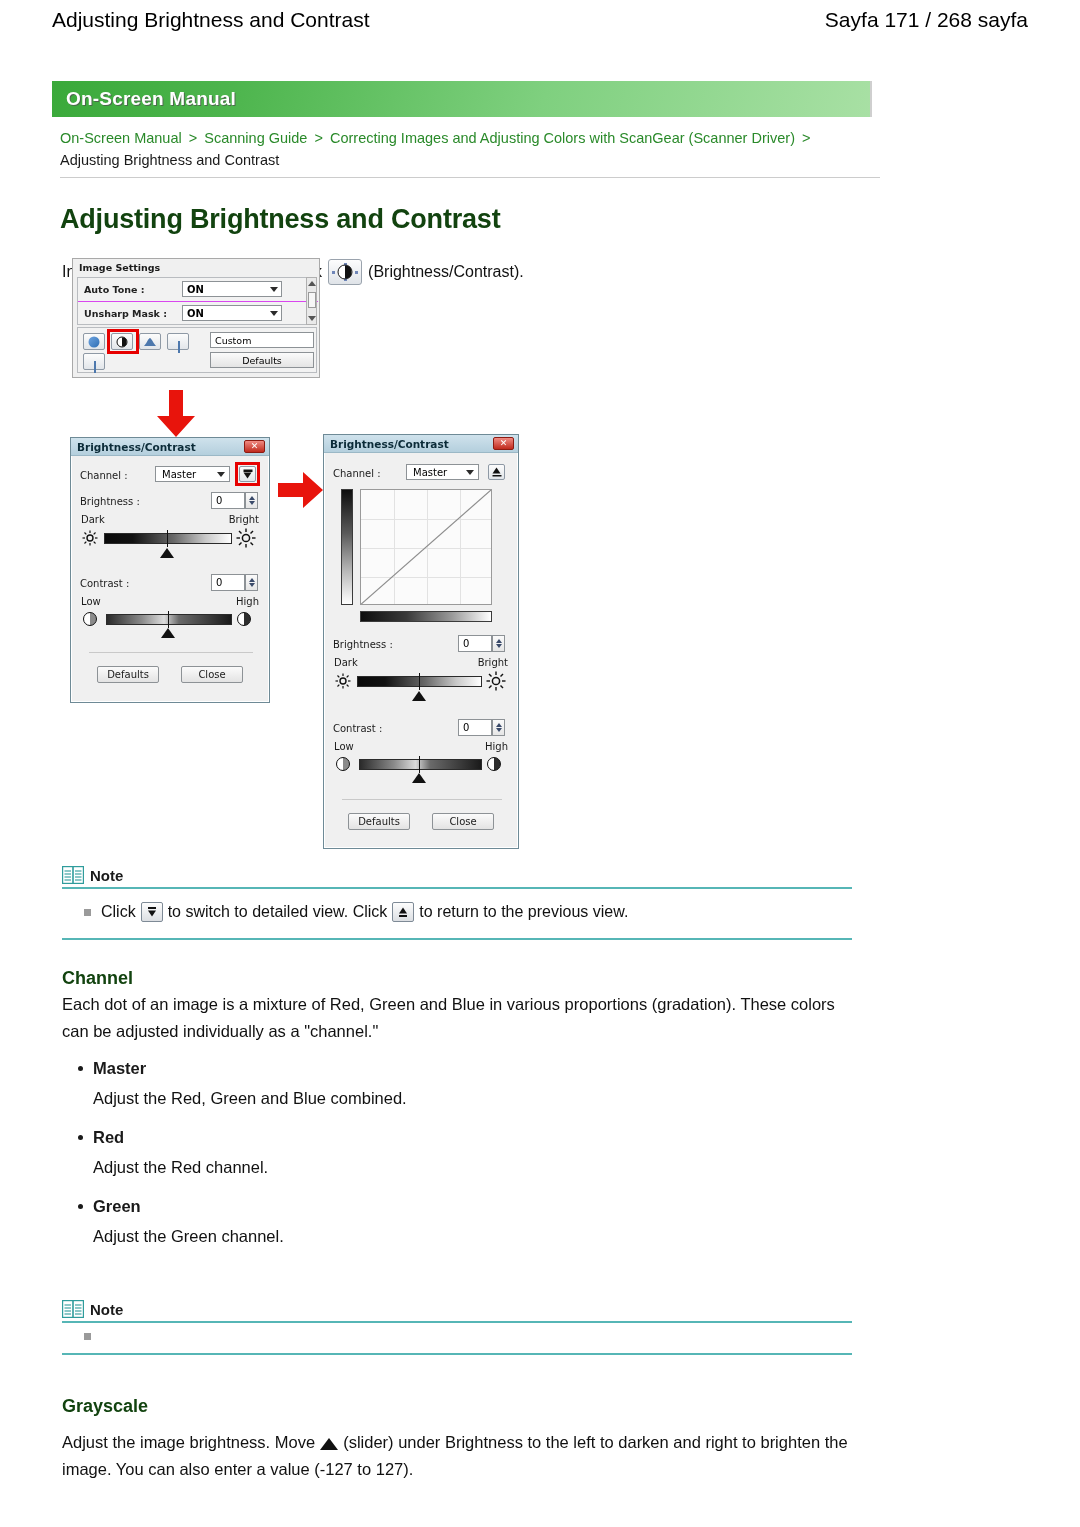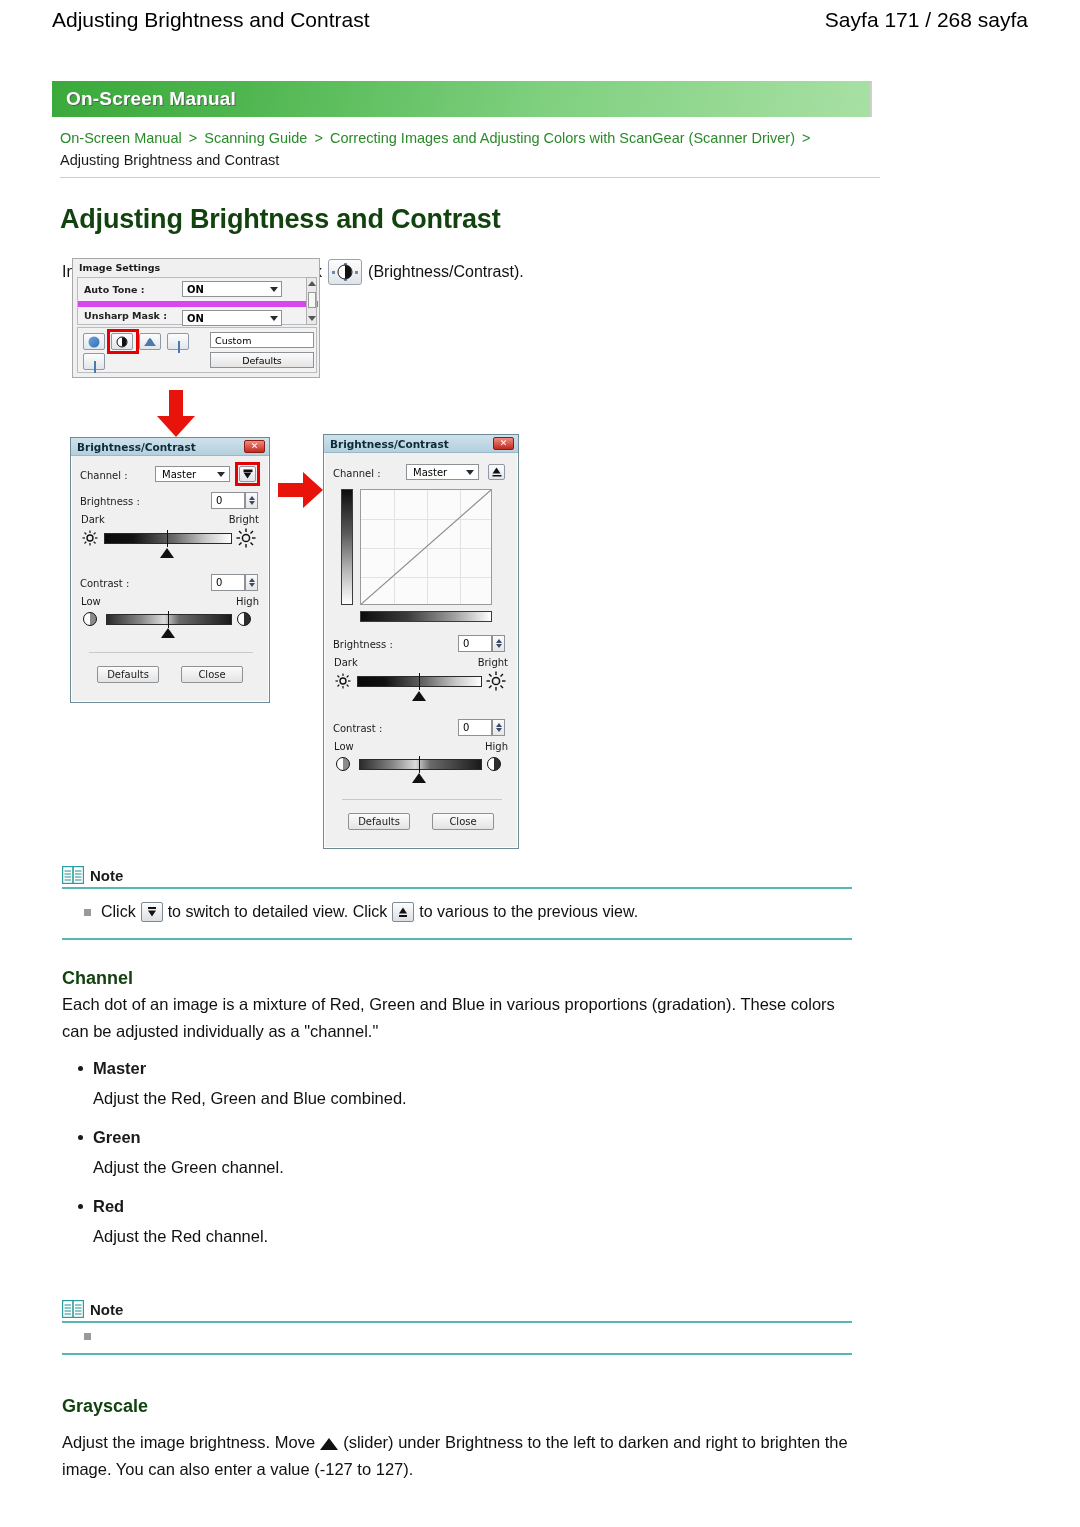--- a/index.html
+++ b/index.html
@@ -398,21 +398,21 @@
   <div class="is-title">Image Settings</div>
 
   <div class="is-rows">
     <div class="is-row" style="top:0">
       <span class="is-row-label">Auto Tone :</span>
       <span class="is-combo">
         <span>ON</span>
         <i class="caret"></i>
       </span>
     </div>
-    <div class="is-row" style="top:23px;border-top:6px solid #d946ef">
+    <div class="is-row" style="top:23px;border-top:1px solid #d946ef">
       <span class="is-row-label">Unsharp Mask :</span>
       <span class="is-combo">
         <span>ON</span>
         <i class="caret"></i>
       </span>
     </div>
     <div class="is-scroll">
       <i class="sc-up"></i>
       <i class="sc-thumb"></i>
       <i class="sc-dn"></i>
@@ -653,50 +653,50 @@
           <polygon points="5.5,10 1.5,4 9.5,4" fill="#111"></polygon>
         </svg>
     </span>
     <span>to switch to detailed view. Click</span>
     <span class="inline-btn">
       <svg class="gg" viewBox="0 0 11 11">
           <rect x="1.5" y="8.5" width="8" height="2" fill="#111"></rect>
           <polygon points="5.5,1 9.5,7 1.5,7" fill="#111"></polygon>
         </svg>
     </span>
-    <span>to various to the previous view.</span>
+    <span>to return to the previous view.</span>
   </div>
   <div class="note-rule"></div>
 </div>
 
 <div class="sec" style="top:968px">
   <div class="h-green">Channel</div>
   <div class="para" style="margin-top:2px;width:790px">Each dot of an image is a mixture of Red, Green and Blue in various proportions (gradation). These colors can be adjusted individually as a "channel."</div>
 
   <ul class="bl" style="margin-top:14px">
     <li>
       <div class="bullet-row">
           <i class="dot"></i>
           <span>Master</span>
         </div>
       <div class="bullet-desc" style="margin-top:6px">Adjust the Red, Green and Blue combined.</div>
     </li>
     <li style="margin-top:16px">
       <div class="bullet-row">
           <i class="dot"></i>
-          <span>Green</span>
+          <span>Red</span>
         </div>
-      <div class="bullet-desc" style="margin-top:6px">Adjust the Green channel.</div>
+      <div class="bullet-desc" style="margin-top:6px">Adjust the Red channel.</div>
     </li>
     <li style="margin-top:16px">
       <div class="bullet-row">
           <i class="dot"></i>
-          <span>Red</span>
+          <span>Green</span>
         </div>
-      <div class="bullet-desc" style="margin-top:6px">Adjust the Red channel.</div>
+      <div class="bullet-desc" style="margin-top:6px">Adjust the Green channel.</div>
     </li>
   </ul>
 </div>
 
 <div class="sec" style="top:1300px">
   <div class="note-head">
     <svg class="book-icon" viewBox="0 0 22 18">
       <rect x="0.5" y="0.5" width="21" height="17" fill="#ffffff" stroke="#2f9c9c" stroke-width="1.4"></rect>
       <line x1="11" y1="1" x2="11" y2="17" stroke="#2f9c9c" stroke-width="1.6"></line>
       <g stroke="#2f9c9c" stroke-width="1.1">

